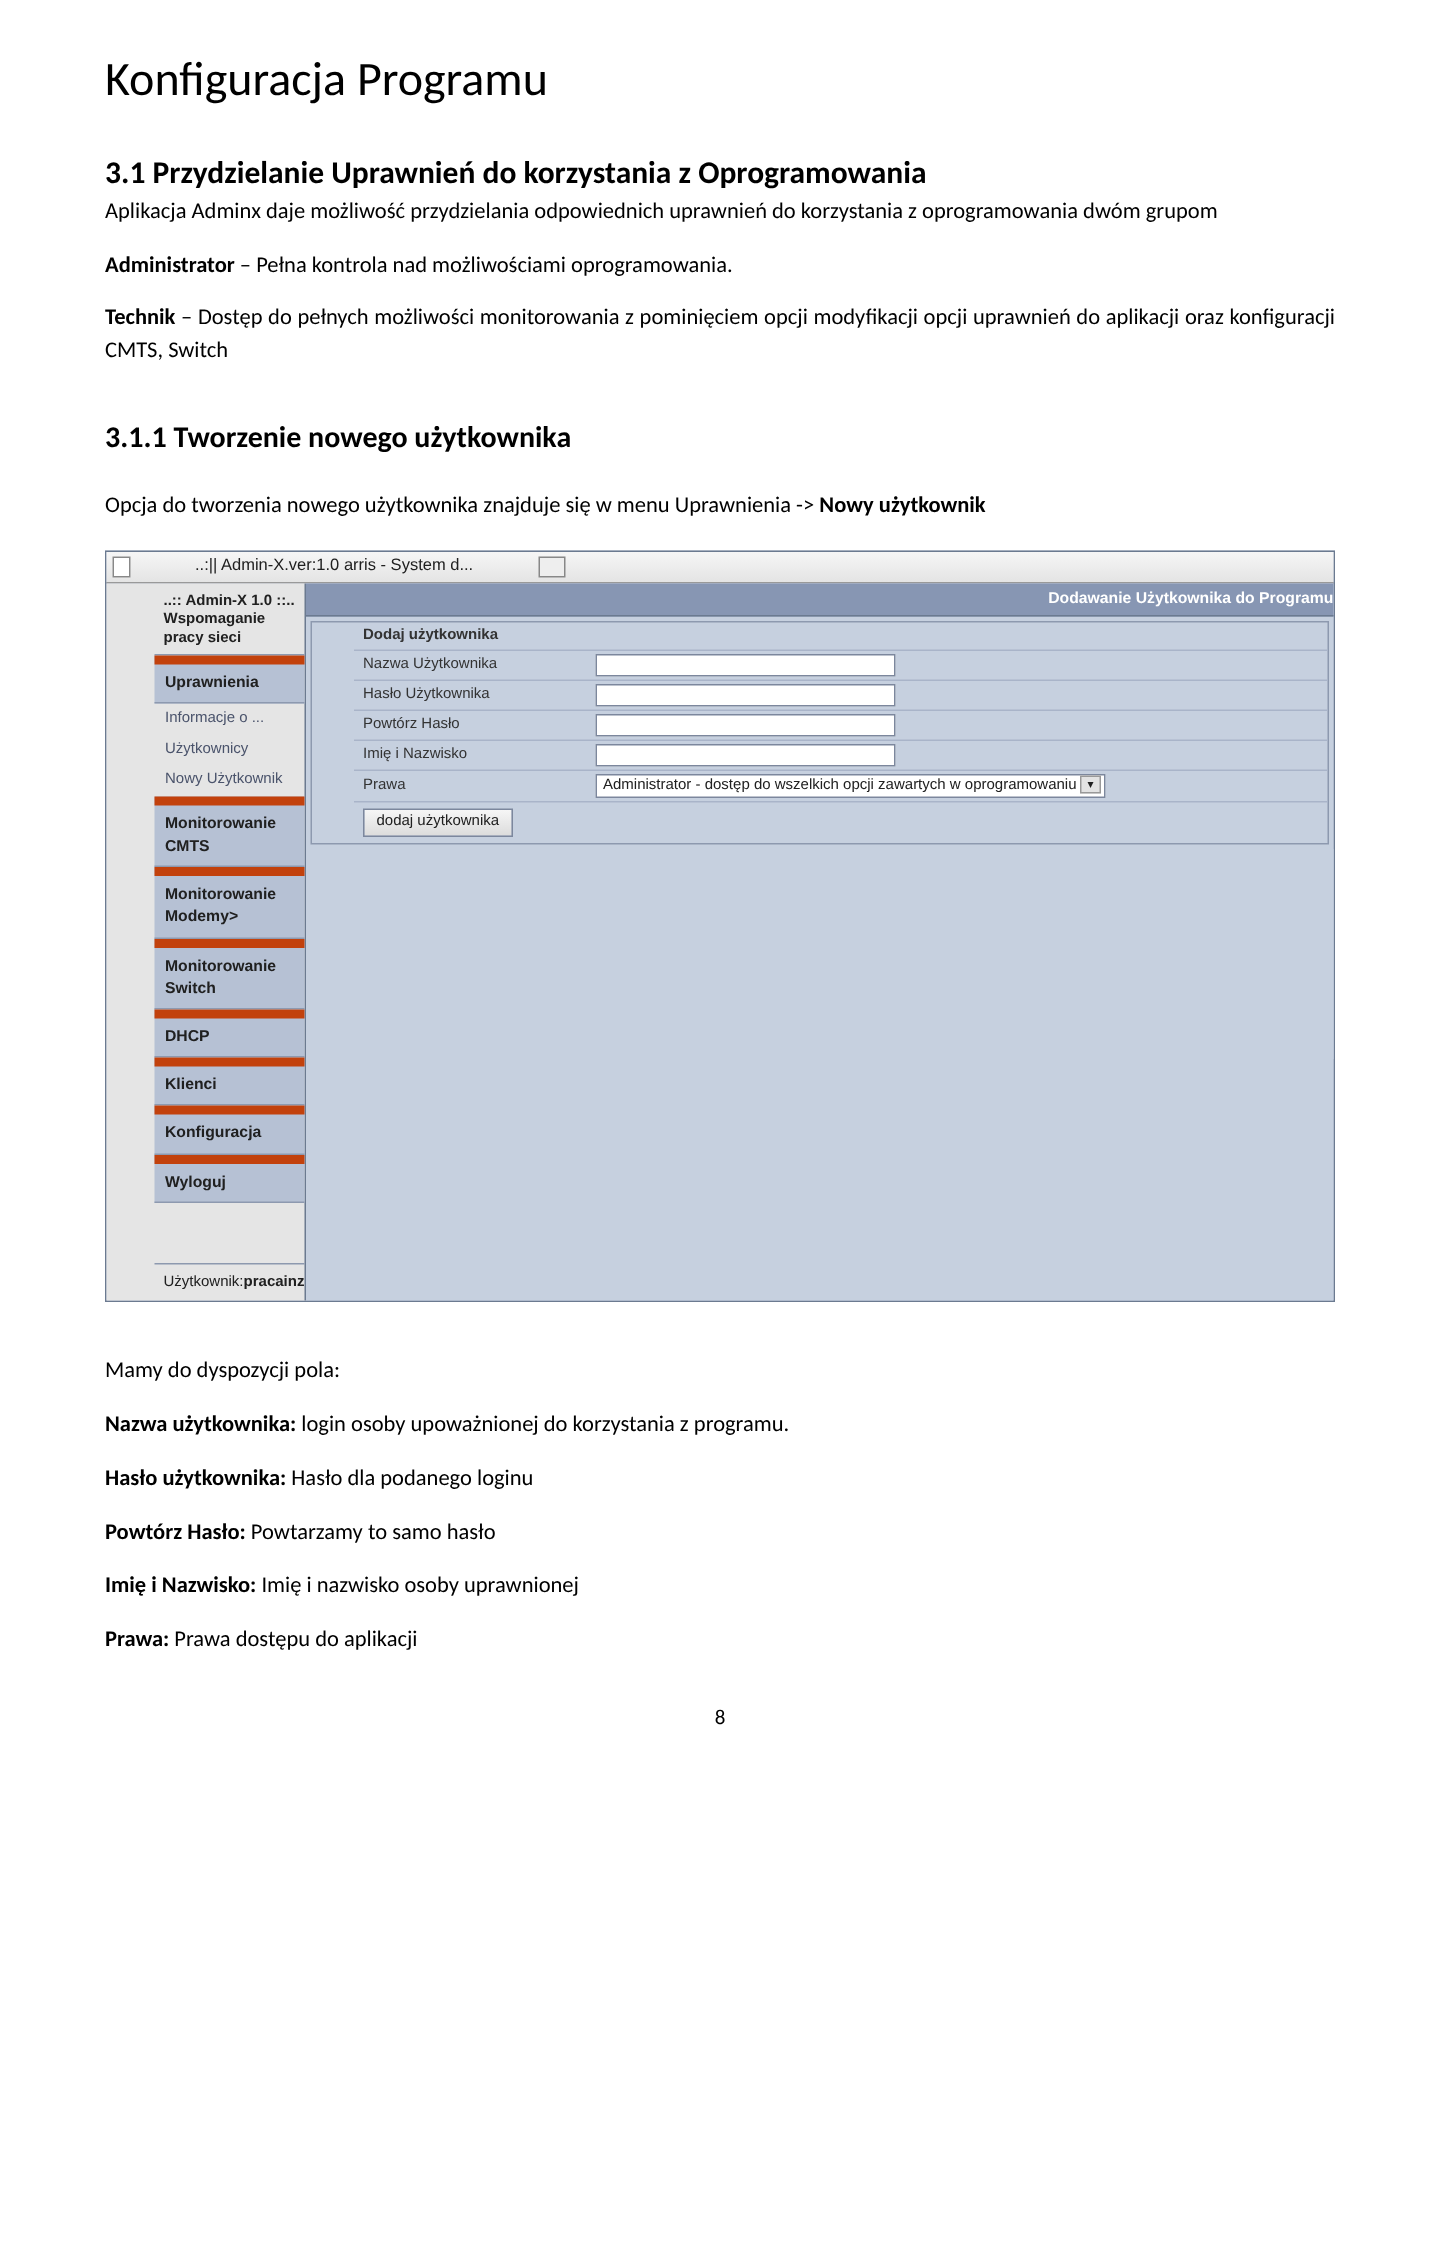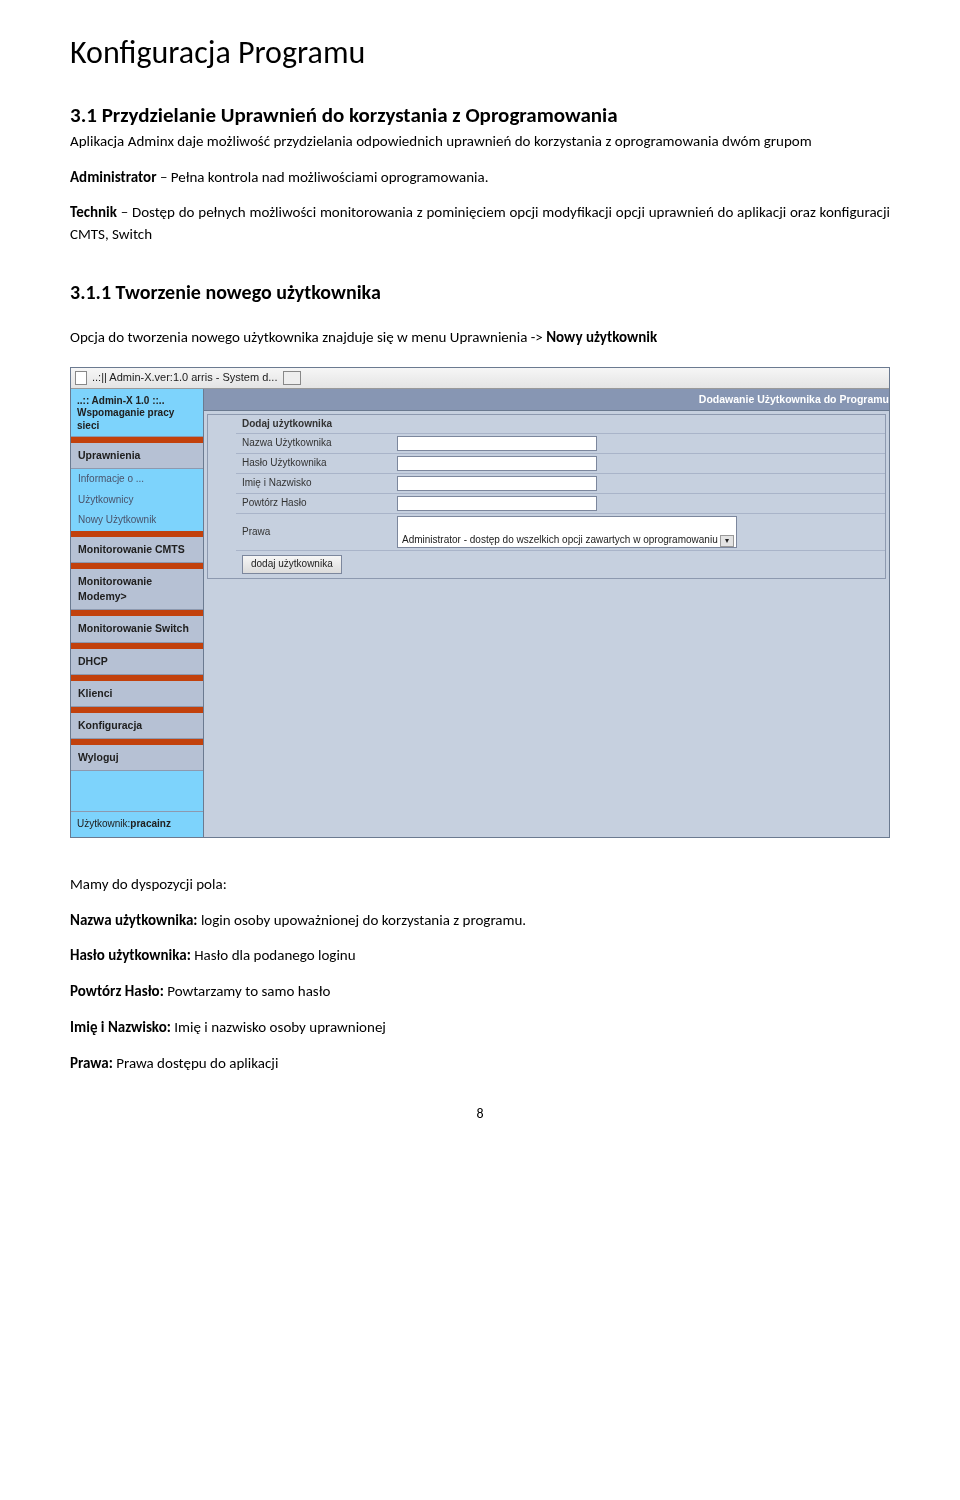--- a/index.html
+++ b/index.html
@@ -38,36 +38,38 @@
     font-size: 10.5px;
     color: #202020;
   }
   .titlebar {
     display: flex;
     align-items: center;
     background: linear-gradient(#f6f6f6,#e4e4e4);
     border-bottom: 1px solid #999;
     padding: 2px 4px;
     font-size: 11px;
+    gap: 38px;
   }
   .titlebar .doc-icon {
     width: 12px; height: 14px;
     background: #fff; border: 1px solid #888;
     margin-right: 5px;
   }
   .titlebar .win-icon {
     width: 18px; height: 14px;
     border: 1px solid #888; background: #eee;
     margin-left: 6px;
   }
   .app-body { display: flex; align-items: stretch; }
   .sidebar {
     width: 133px;
-    background: #7dd3fc;
+    background: #e5e5e5;
     border-right: 1px solid #6b7a90;
+    padding-left: 32px;
   }
   .sidebar .brand {
     padding: 6px 6px 4px 6px;
     font-size: 10px;
     line-height: 1.25;
     border-bottom: 1px solid #8d99af;
   }
   .sidebar .menuitem {
     padding: 5px 7px;
     border-top: 6px solid #c2410c;
@@ -125,24 +127,24 @@
     color: #333;
   }
   .form-input {
     width: 200px;
     height: 15px;
     background: #fff;
     border: 1px solid #7c879d;
   }
   .form-select {
     display: flex;
-    align-items: flex-end;
+    align-items: flex-start;
     background: #fff;
     border: 1px solid #7c879d;
-    height: 32px;
+    height: 16px;
     padding: 0 2px 0 4px;
     font-size: 10px;
     width: 340px;
   }
   .form-select .sel-text { flex: 1; }
   .form-select .chev {
     width: 14px; height: 12px;
     background: #e3e3e3;
     border: 1px solid #999;
     display: flex; align-items: center; justify-content: center;
@@ -225,25 +227,25 @@
         </div>
         <div class="form-row">
           <div class="form-label">Nazwa Użytkownika</div>
           <div class="form-input"></div>
         </div>
         <div class="form-row">
           <div class="form-label">Hasło Użytkownika</div>
           <div class="form-input"></div>
         </div>
         <div class="form-row">
+          <div class="form-label">Powtórz Hasło</div>
+          <div class="form-input"></div>
+        </div>
+        <div class="form-row">
           <div class="form-label">Imię i Nazwisko</div>
-          <div class="form-input"></div>
-        </div>
-        <div class="form-row">
-          <div class="form-label">Powtórz Hasło</div>
           <div class="form-input"></div>
         </div>
         <div class="form-row">
           <div class="form-label">Prawa</div>
           <div class="form-select">
             <span class="sel-text">Administrator - dostęp do wszelkich opcji zawartych w oprogramowaniu</span>
             <span class="chev">▾</span>
           </div>
         </div>
         <div class="form-row">

